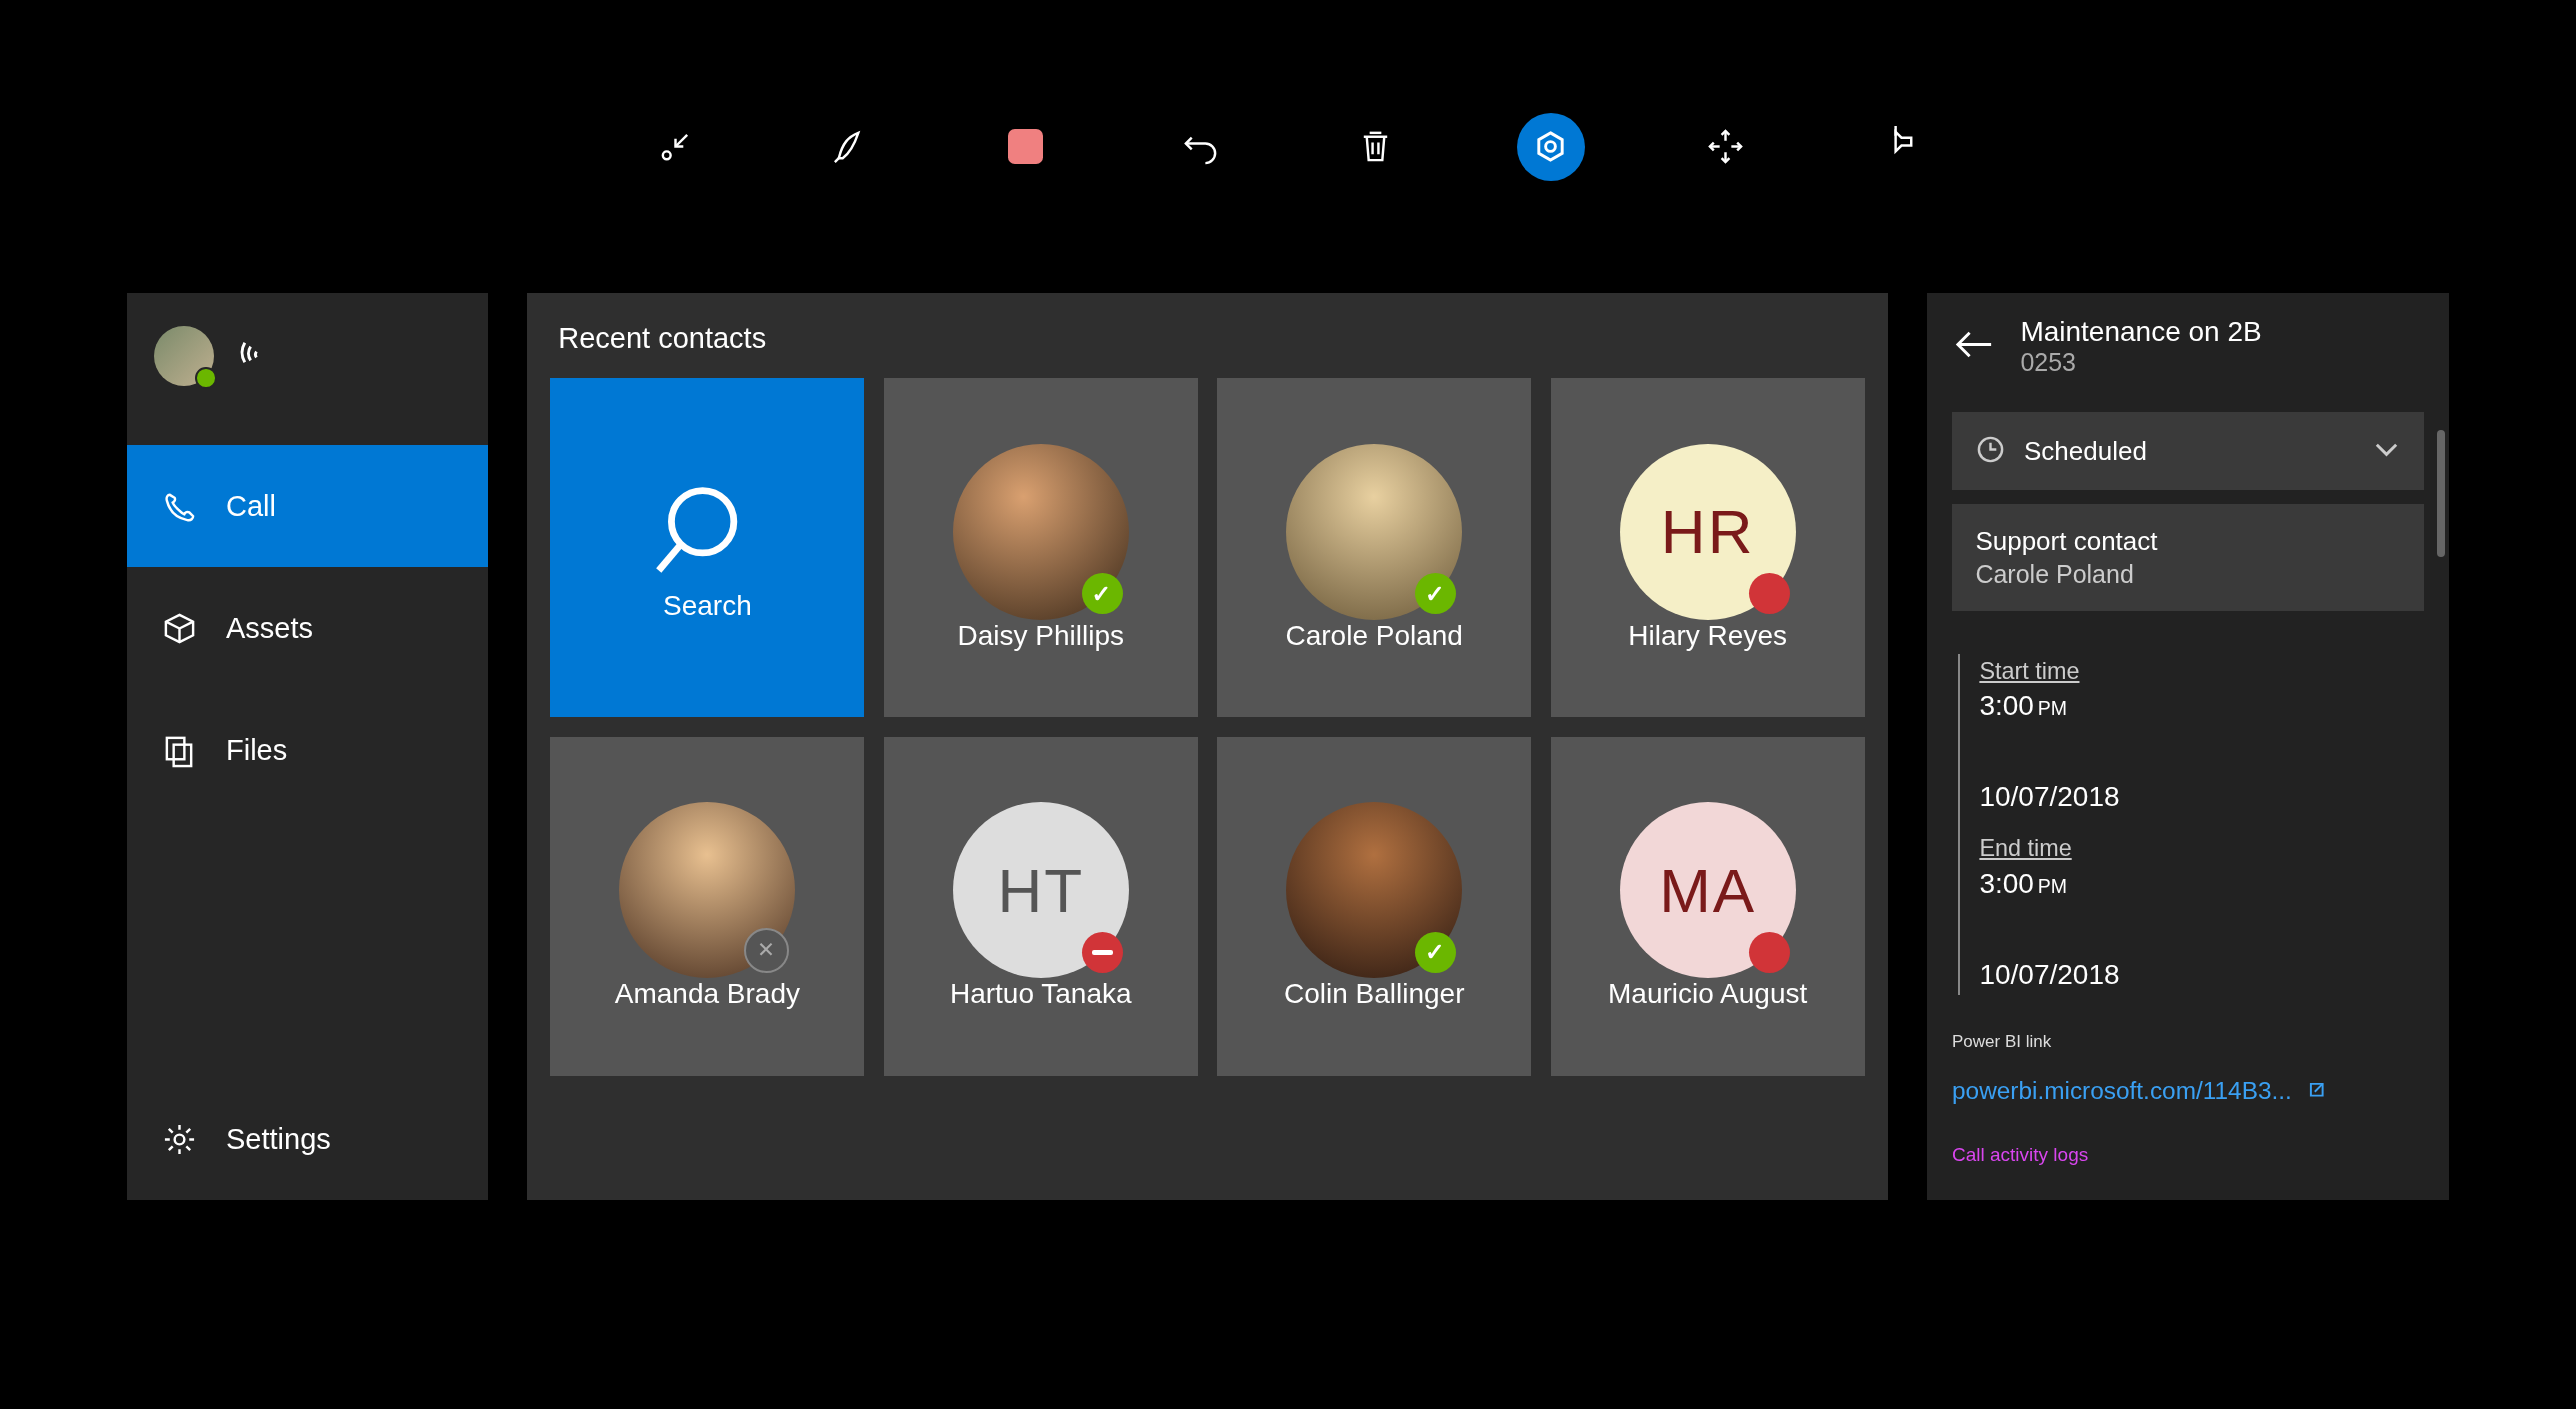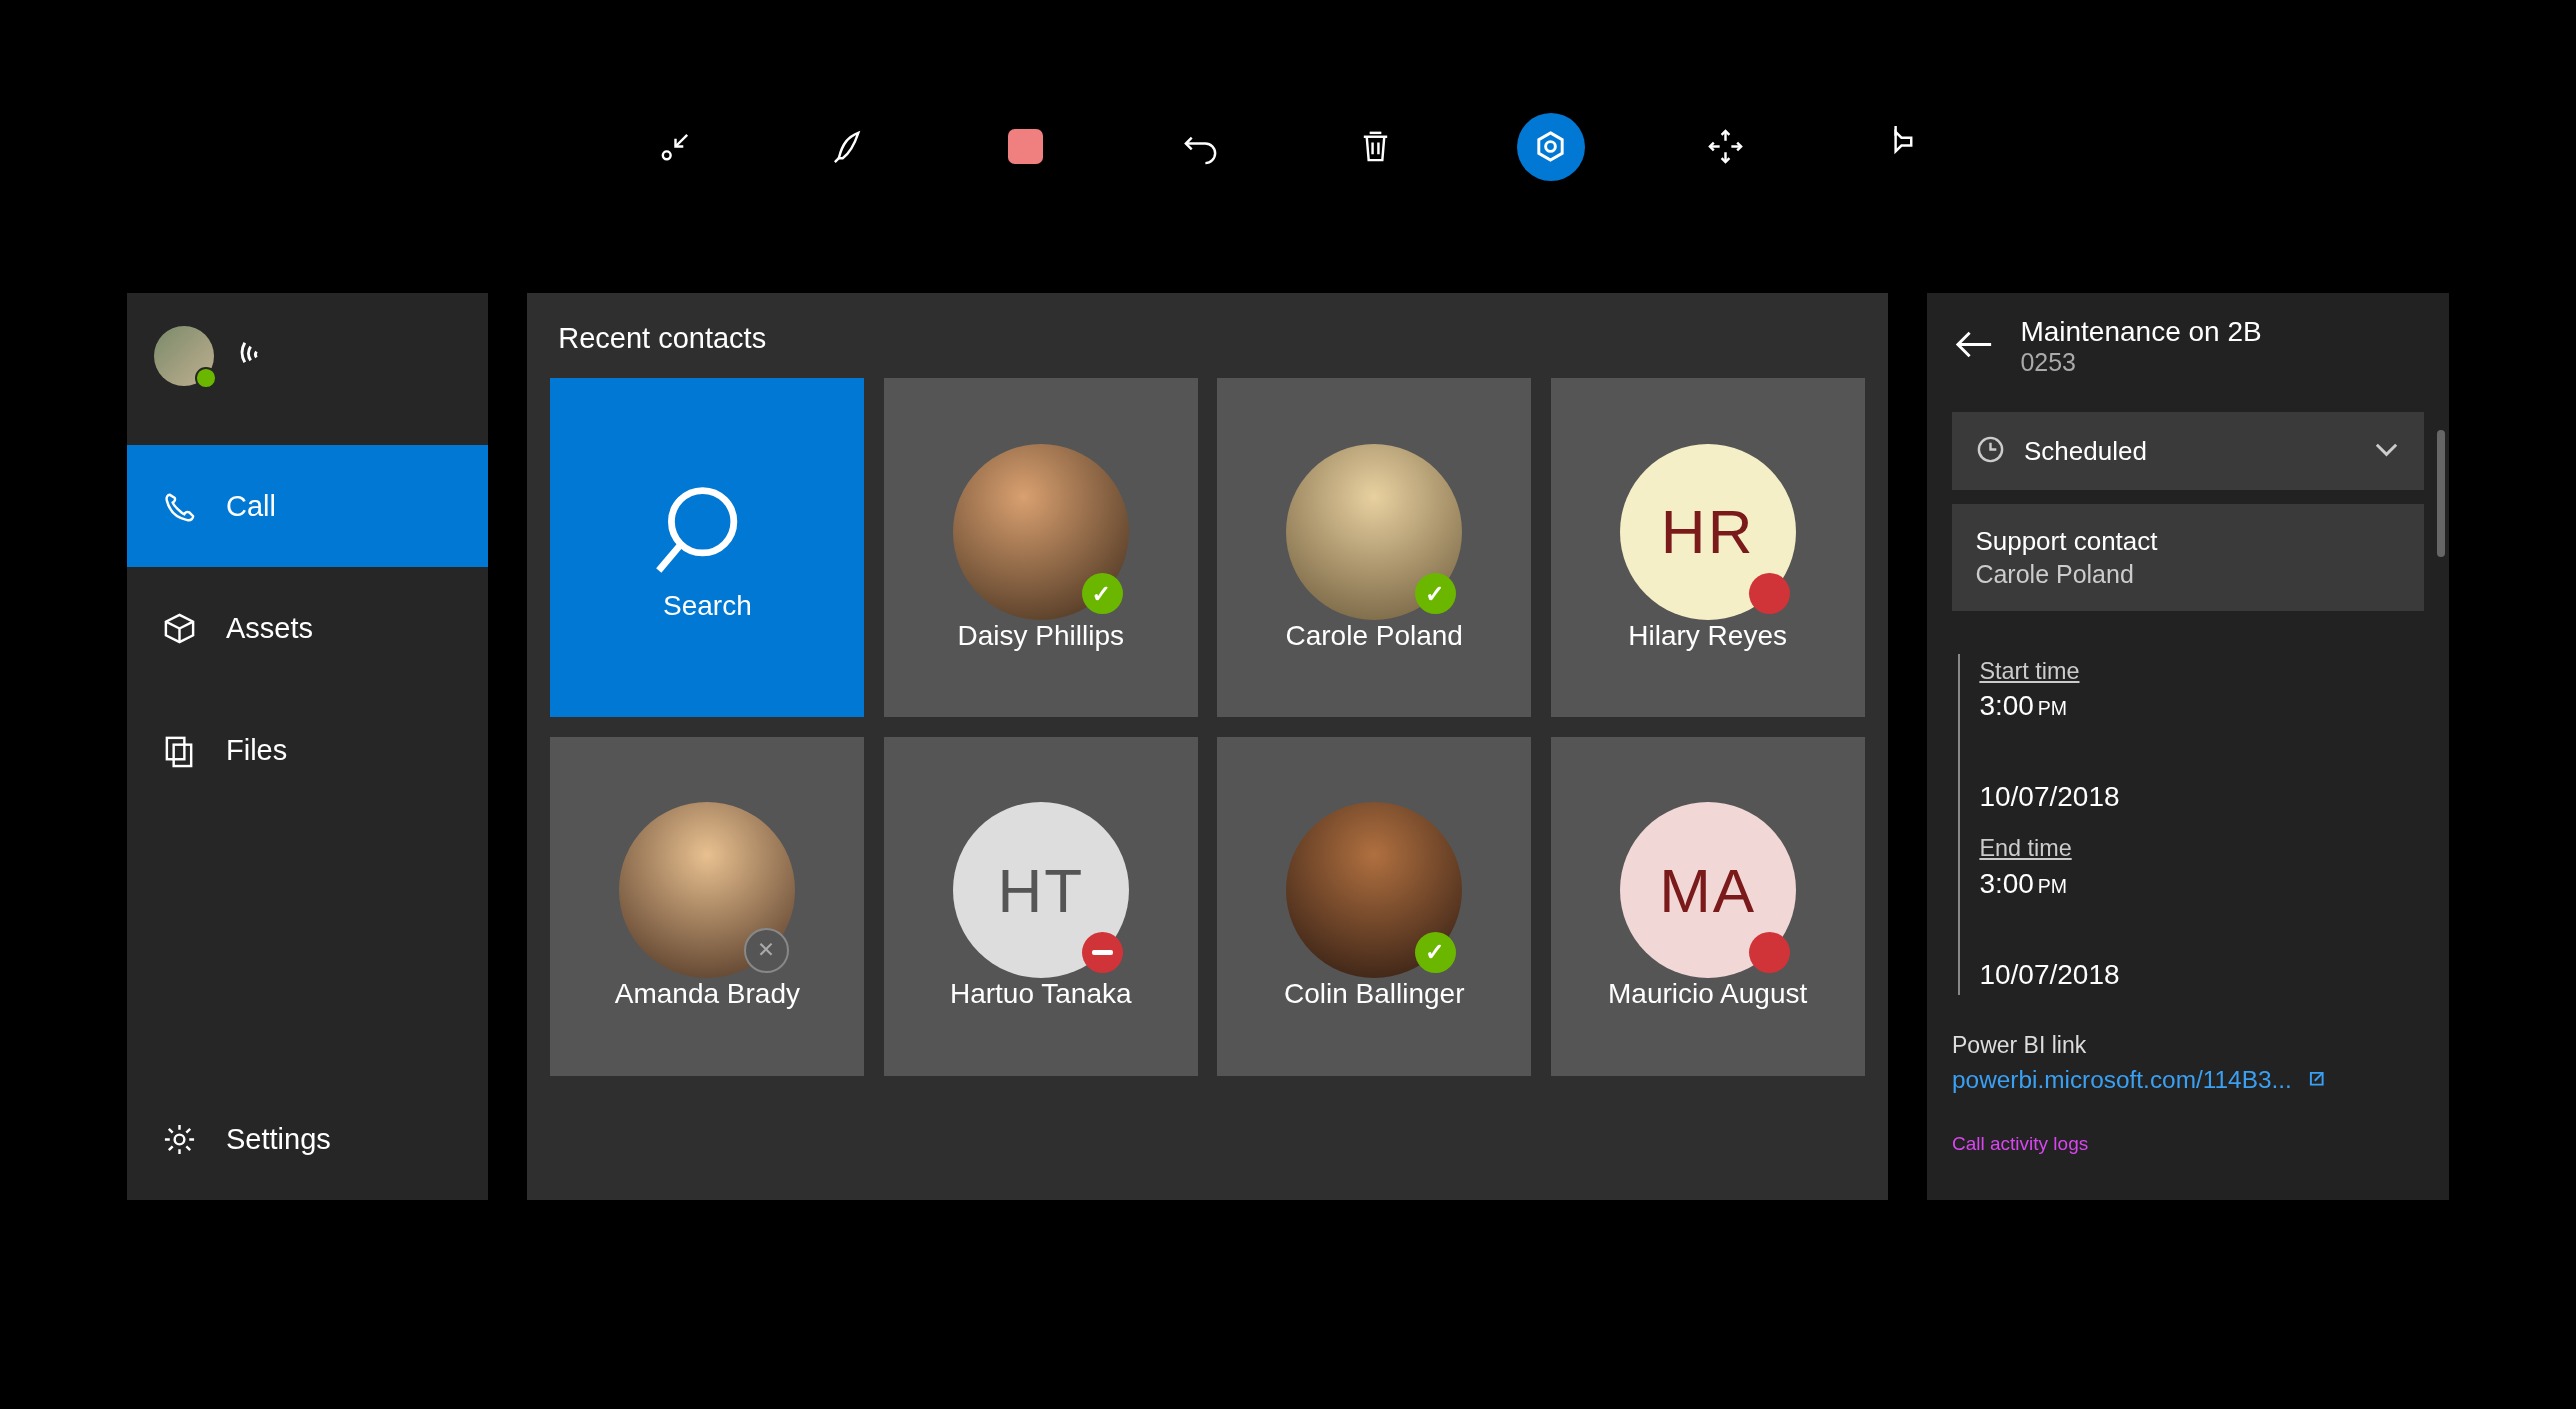--- a/index.html
+++ b/index.html
@@ -153,21 +153,21 @@
 }
 .panel-row .grow { flex:1; }
 .panel-row .lbl { font-size: 26px; }
 .panel-row .sublbl { font-size: 25px; color: #ccc; margin-top:3.9px; }
 .times { border-left: 2.9px solid #888; margin: 29px 0 29px 5.9px; padding:3.9px 0 3.9px 19.5px; }
 .time-block { margin-bottom: 21.5px; }
 .time-caption { font-size: 23.4px; color:#ccc;text-decoration:underline; }
 .time-row { display:flex; gap:59px; font-size:28px; margin-top:5.9px;flex-direction:column; }
 .time-row .small { font-size:19.5px; margin-left:3.9px; }
 .link-block { margin-top: 7.8px; }
-.link-block .cap { font-size:23px; color:#ddd; margin-bottom:7px; }
+.link-block .cap { font-size:17px; color:#ddd; margin-bottom:25px; }
 .link-block a { color:#3aa0f3; font-size:24.4px; text-decoration:none; }
 .logs-title { font-size:19px; color:#d946ef; margin-top:39px; }
 .scrollbar-stub {
   position:absolute; right:3.9px; top:137px; width:7.8px; height:127px;
   background:#666; border-radius:3.9px;
 }
 </style>
 </head>
 <body>
 

